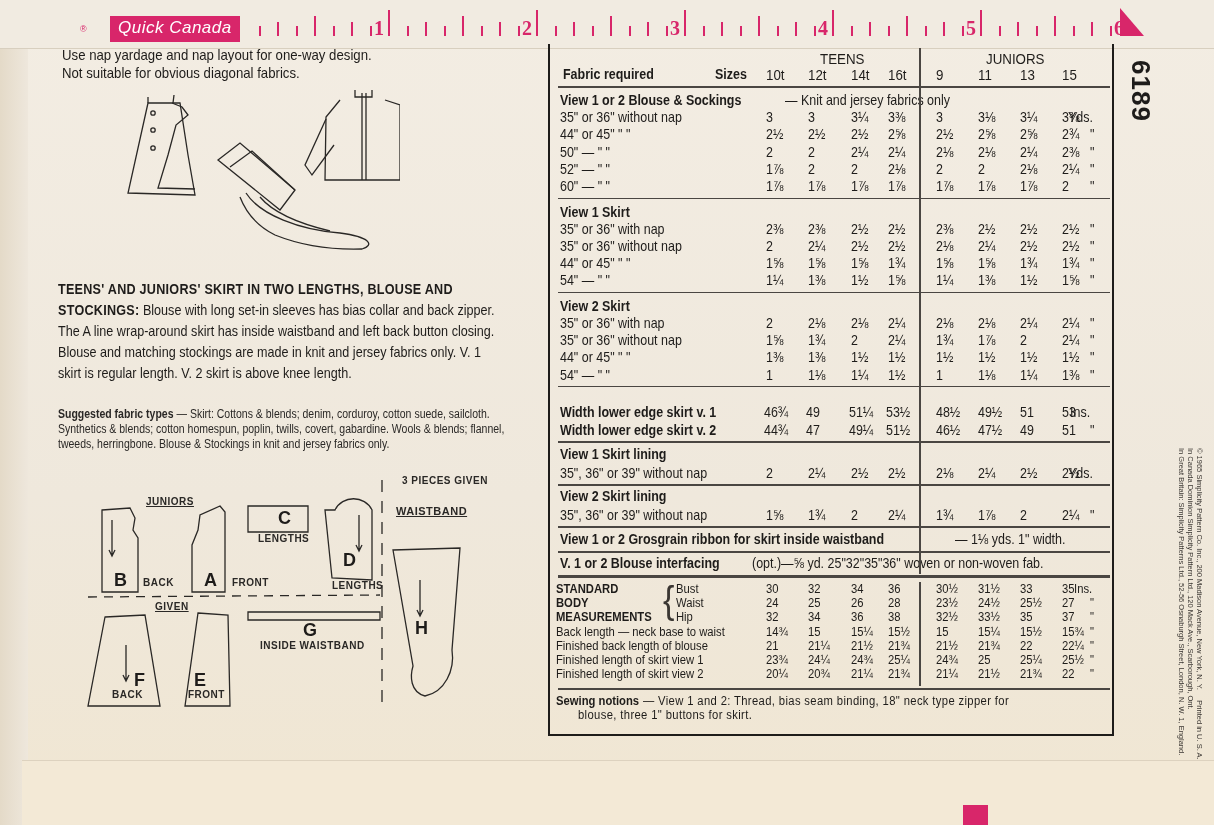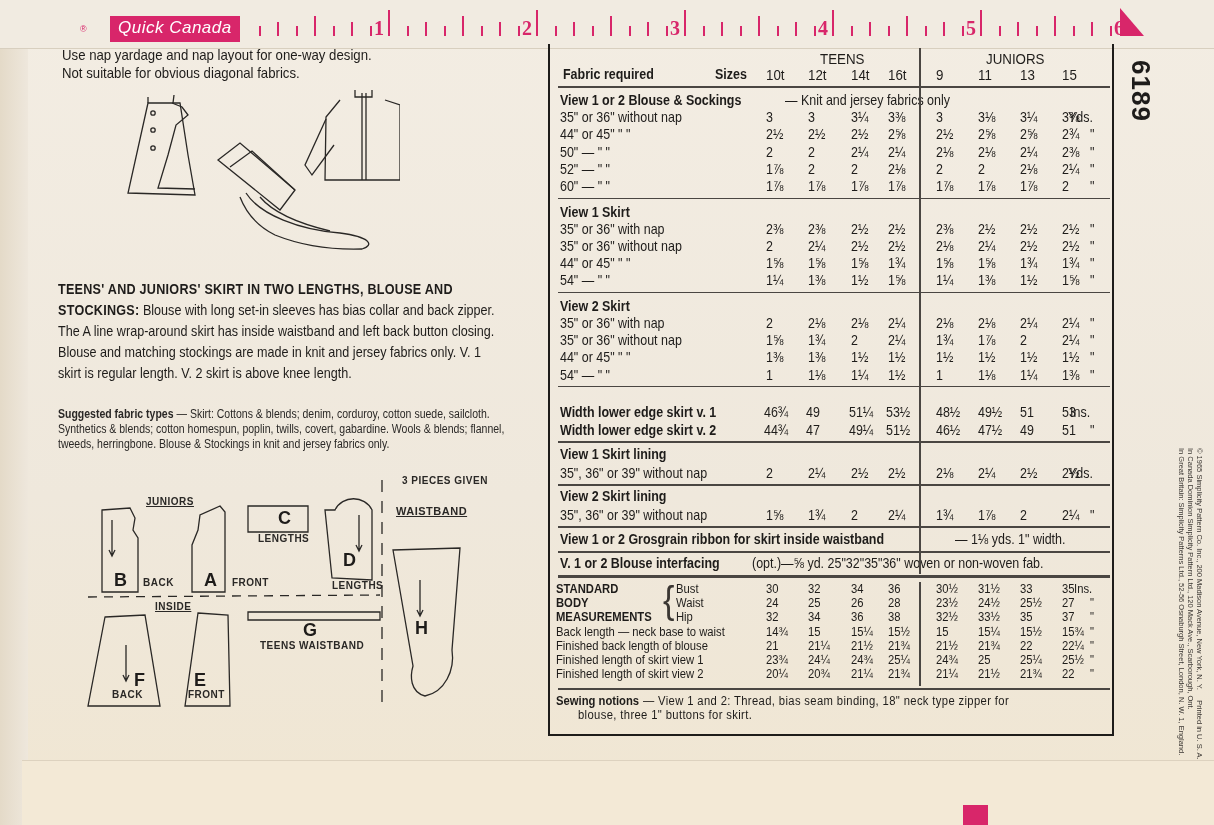--- a/index.html
+++ b/index.html
@@ -149,36 +149,36 @@
     <path d="M25 147 L65 145 L80 236 L8 236 Z"></path>
     <path d="M46 175 L46 210 M43 205 L46 211 L49 205"></path>
     <path d="M118 143 L148 145 L150 236 L105 236 Z"></path>
     <path d="M168 142 L300 142 L300 150 L168 150 Z"></path>
     <path d="M313 80 L380 78 L372 180 C375 200 365 222 345 226 C330 222 330 206 333 196 Z"></path>
     <path d="M340 110 L340 145 M337 140 L340 146 L343 140"></path>
   </svg>
   <span class="piece-label" style="left:402px;top:475px;">3 PIECES GIVEN</span>
   <span class="piece-label" style="left:146px;top:496px;text-decoration:underline;">JUNIORS</span>
   <span class="piece-label" style="left:396px;top:505px;font-size:11px;text-decoration:underline;">WAISTBAND</span>
-  <span class="piece-label" style="left:155px;top:601px;text-decoration:underline;">INSIDE</span>
+  <span class="piece-label" style="left:155px;top:601px;text-decoration:underline;">GIVEN</span>
 
   <span class="piece-letter" style="left:114px;top:570px;">B</span>
   <span class="piece-label" style="left:143px;top:577px;">BACK</span>
   <span class="piece-letter" style="left:204px;top:570px;">A</span>
   <span class="piece-label" style="left:232px;top:577px;">FRONT</span>
   <span class="piece-letter" style="left:278px;top:508px;">C</span>
   <span class="piece-label" style="left:258px;top:533px;">LENGTHS</span>
   <span class="piece-letter" style="left:343px;top:550px;">D</span>
   <span class="piece-label" style="left:332px;top:580px;">LENGTHS</span>
   <span class="piece-letter" style="left:134px;top:670px;">F</span>
   <span class="piece-label" style="left:112px;top:689px;">BACK</span>
   <span class="piece-letter" style="left:194px;top:670px;">E</span>
   <span class="piece-label" style="left:188px;top:689px;">FRONT</span>
   <span class="piece-letter" style="left:303px;top:620px;">G</span>
-  <span class="piece-label" style="left:260px;top:640px;">TEENS WAISTBAND</span>
+  <span class="piece-label" style="left:260px;top:640px;">INSIDE WAISTBAND</span>
   <span class="piece-letter" style="left:415px;top:618px;">H</span>
 
   <div class="table-box"></div>
   <div id="table-layer">
       <div class="t tb" style="left: 563px; top: 66px;">Fabric required</div>
       <div class="t tb" style="left: 715px; top: 66px;">Sizes</div>
       <div class="t" style="left: 820px; top: 50px; font-size: 15.5px;">TEENS</div>
       <div class="t" style="left: 986px; top: 50px; font-size: 15.5px;">JUNIORS</div>
       <div class="t" style="left: 766px; top: 66px; font-size: 15.5px;">10t</div>
       <div class="t" style="left: 808px; top: 66px; font-size: 15.5px;">12t</div>

